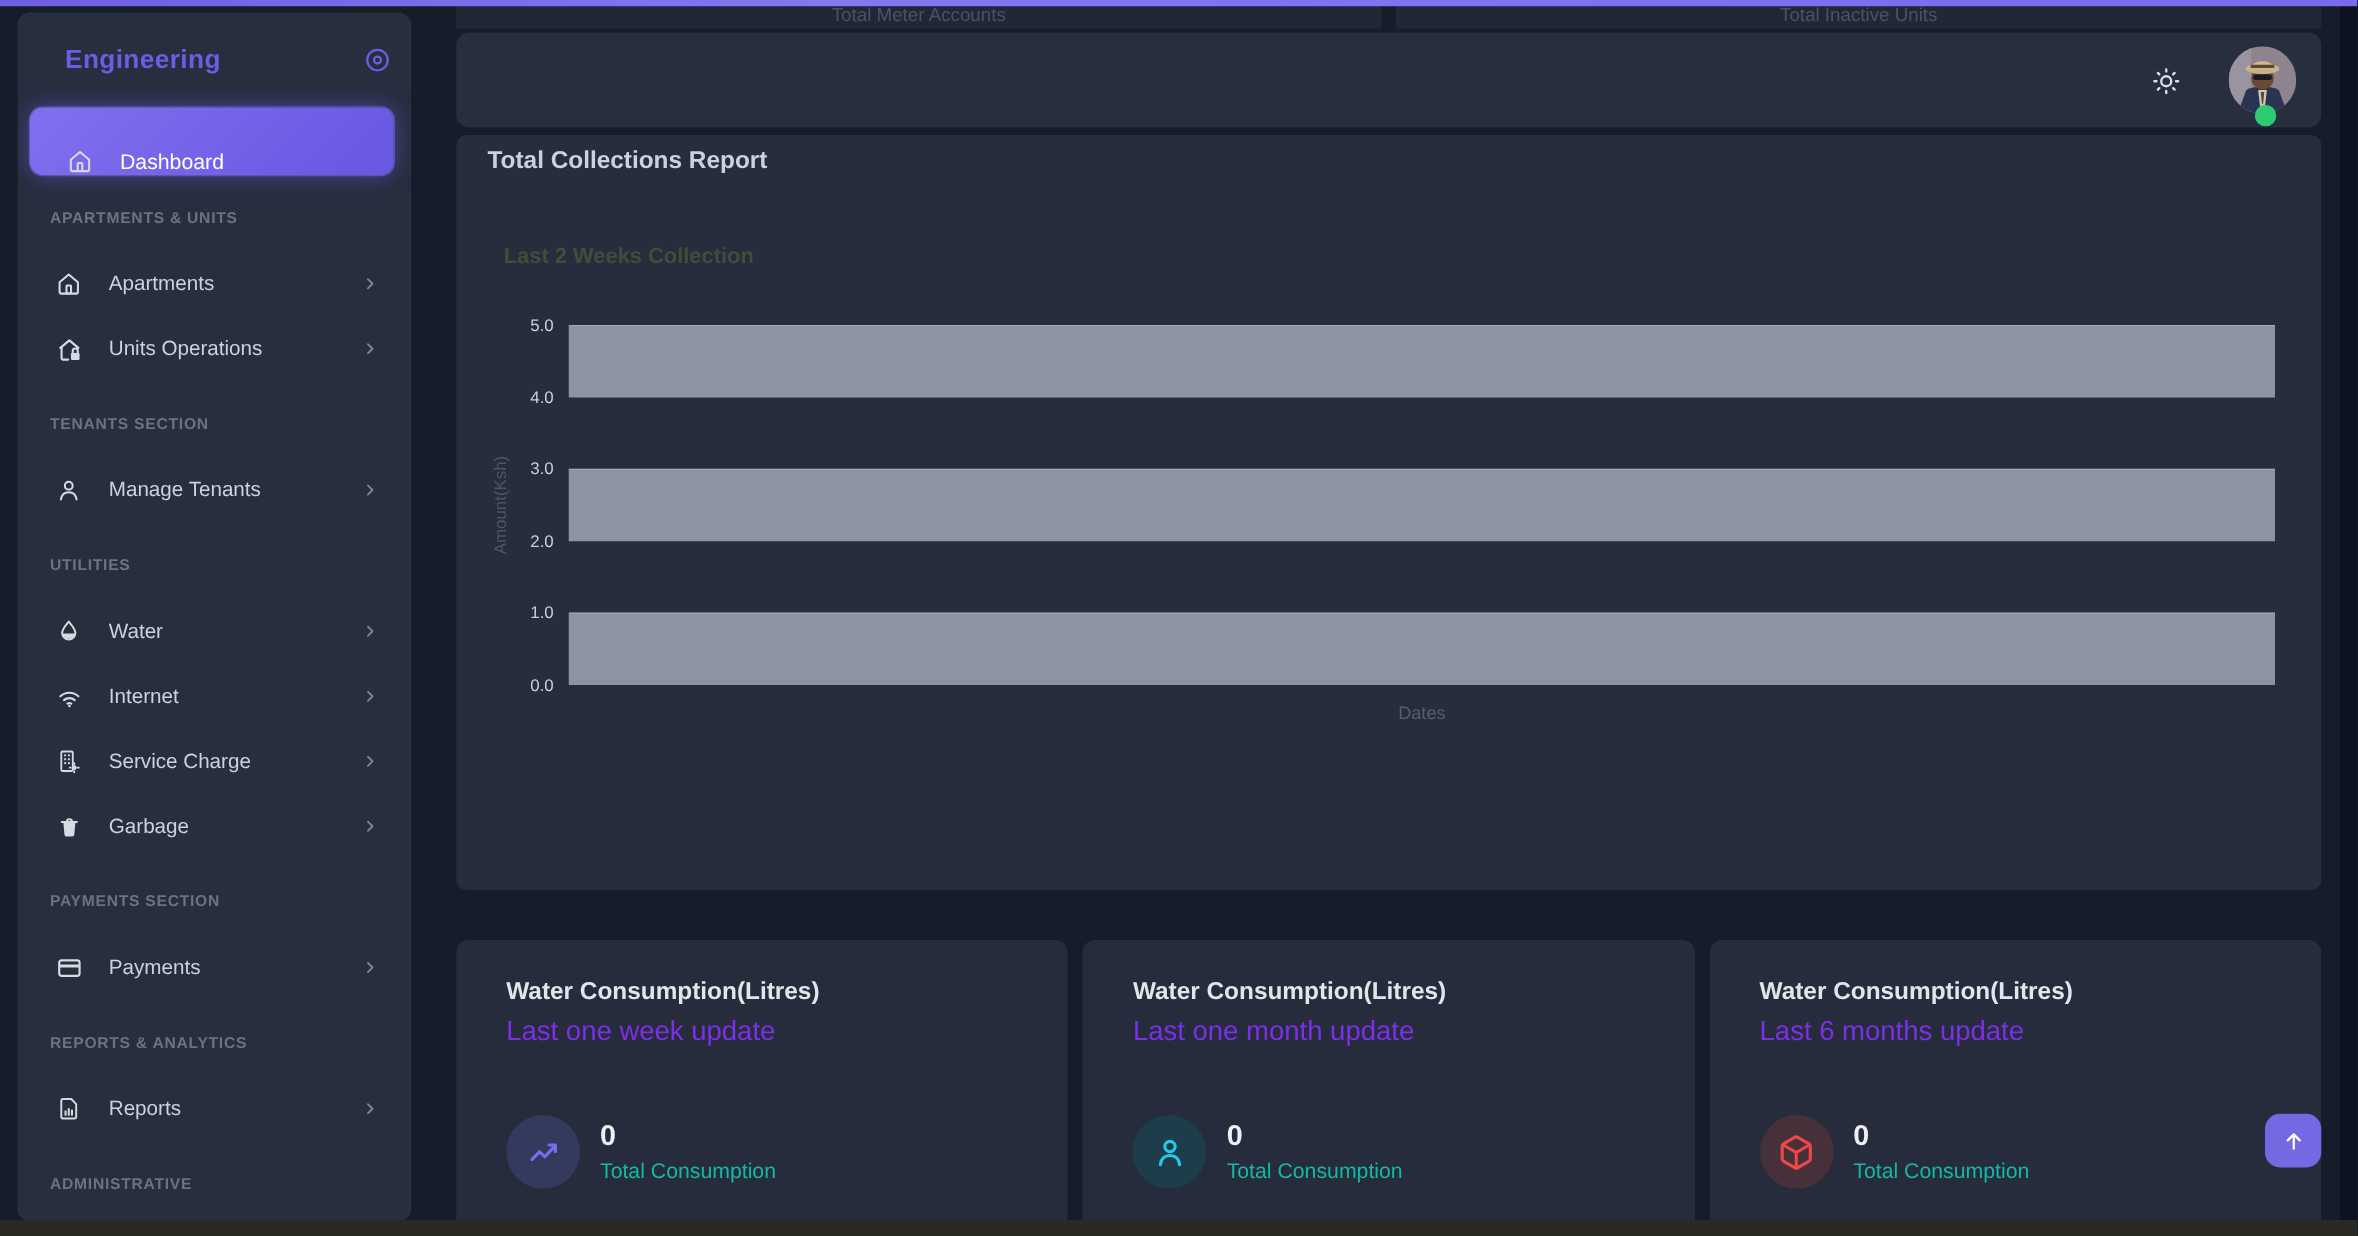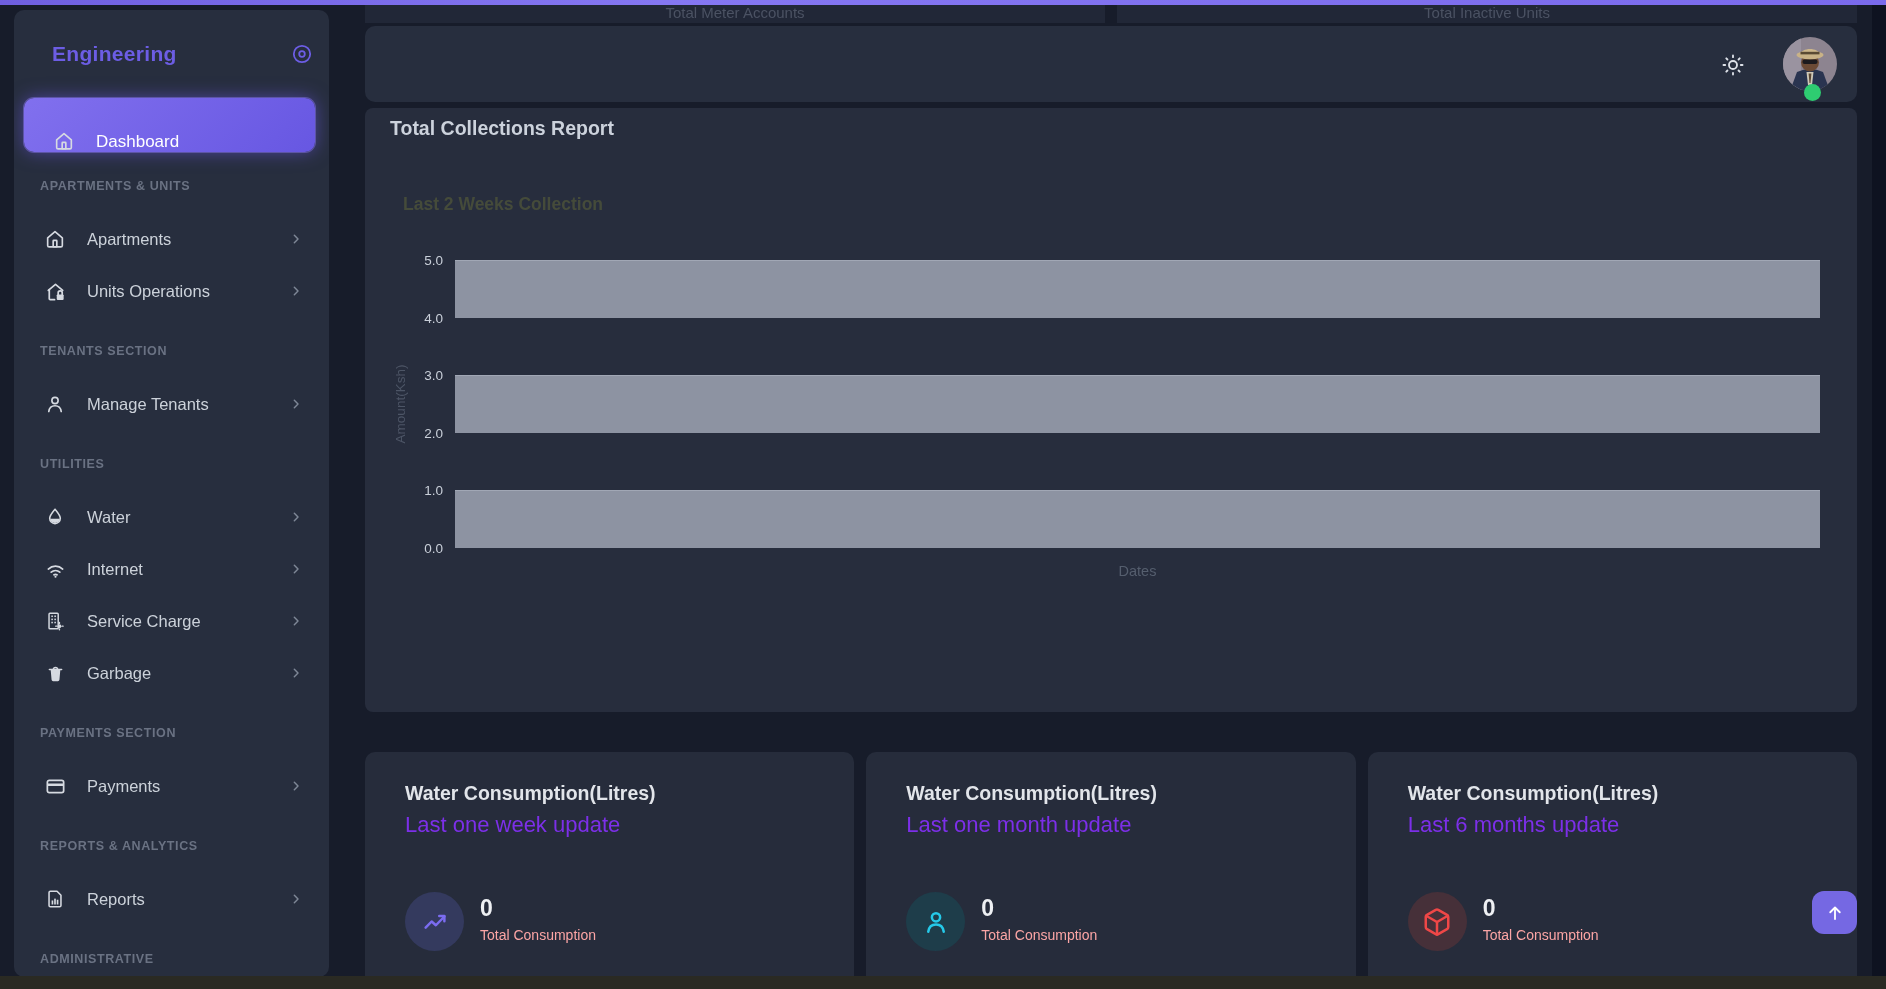--- a/index.html
+++ b/index.html
@@ -7,21 +7,21 @@
   body { font-family:"Liberation Sans","DejaVu Sans",sans-serif; background:#171c2a; }
   .stage { position:relative; width:1886px; height:989px; overflow:hidden; }
 
   
   .topline { position:absolute; left:0; top:0; width:100%; height:5px; background:linear-gradient(90deg,#6f5fe0,#8577f2 35%,#7a6aec); z-index:50; }
   .right-edge { position:absolute; right:0; top:0; width:14px; height:100%; background:#0e1220; z-index:5; }
   .bottom-strip { position:absolute; left:0; top:976px; width:100%; height:13px; background:#2a2a23; z-index:40; }
 
   
   .sidebar { position:absolute; left:14px; top:10px; width:315px; height:967px; background:#272e3e; border-radius:10px; z-index:10; overflow:hidden; }
-  .brand-row { height:88px; display:flex; align-items:center; padding:0 14px 0 38px; }
+  .brand-row { height:76px; display:flex; align-items:center; padding:0 14px 0 38px; }
   .brand { color:#6c5de4; font-size:21px; font-weight:700; letter-spacing:0.3px; }
   .collapse-btn { margin-left:auto; width:26px; height:26px; border:none; background:transparent; color:#6c5de4; cursor:pointer; display:flex; align-items:center; justify-content:center; }
   .nav-active { margin:0 0 0 10px; width:291px; height:54px; border-radius:10px; display:flex; align-items:flex-end; gap:20px; padding-left:28px; color:#fff; background:linear-gradient(135deg,#8170ee,#6757e2); box-shadow:0 0 0 1px rgba(150,130,255,.4), 0 0 18px rgba(110,90,240,.55); cursor:pointer; }
   .nav-active .nav-label { font-size:17px; font-weight:500; }
   .section-label { margin:24px 0 17px 26px; height:20px; line-height:20px; color:#6a7283; font-size:12.5px; font-weight:600; letter-spacing:0.6px; }
   .nav-item { height:52px; display:flex; align-items:center; gap:20px; padding-left:29px; padding-right:25px; color:#ccd2da; cursor:pointer; }
   .nav-item .nav-label { font-size:16.5px; }
   .nav-item .chev { margin-left:auto; color:#7e8796; display:flex; }
   .nav-icon { width:24px; display:flex; justify-content:center; color:#d6dae1; flex:0 0 24px; }
 
@@ -44,21 +44,21 @@
   .xlabel { position:absolute; left:90px; right:37px; top:455px; text-align:center; color:#555e6e; font-size:14.5px; }
 
   .cards-row { position:absolute; left:365px; top:752px; width:1492px; height:237px; display:flex; gap:12px; z-index:7; }
   .ccard { flex:1; position:relative; background:#262c3b; border-radius:10px; overflow:hidden; }
   .ccard-title { margin:30px 0 0 40px; color:#e2e5ea; font-size:19.5px; font-weight:600; }
   .ccard-sub { margin:7px 0 0 40px; color:#7c2fe8; font-size:22px; }
   .crow { position:absolute; left:40px; top:140px; display:flex; gap:16px; align-items:flex-start; }
   .icon-wrap { width:59px; height:59px; border-radius:50%; display:flex; align-items:center; justify-content:center; flex:0 0 59px; }
   .val-col { padding-top:3px; }
   .cval { color:#eef0f3; font-size:23px; font-weight:700; }
-  .clabel { margin-top:5px; color:#fca5a5; font-size:14px; }
+  .clabel { margin-top:5px; color:#14b8a6; font-size:17px; }
 
   .scroll-top { position:absolute; left:1812px; top:891px; width:45px; height:43px; border-radius:12px; background:#7568e3; border:none; color:#fff; cursor:pointer; display:flex; align-items:center; justify-content:center; z-index:30; }
   svg { display:block; }
 </style>
 </head>
 <body>
 
 <div class="stage">
   <div class="topline"></div>
   <div class="right-edge"></div>

